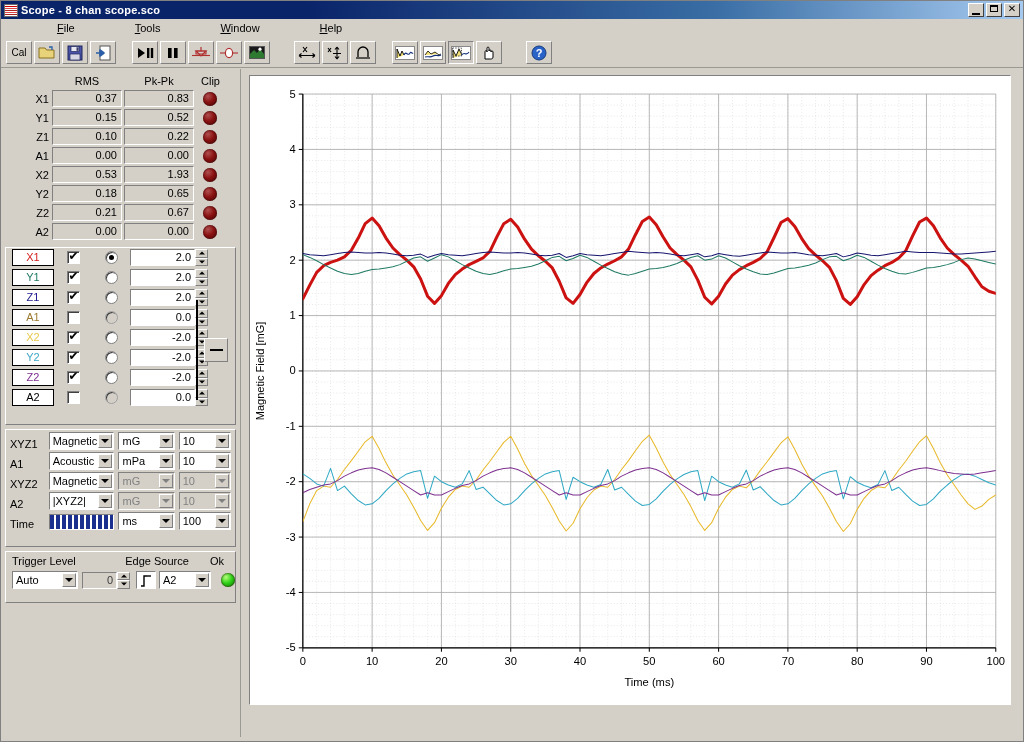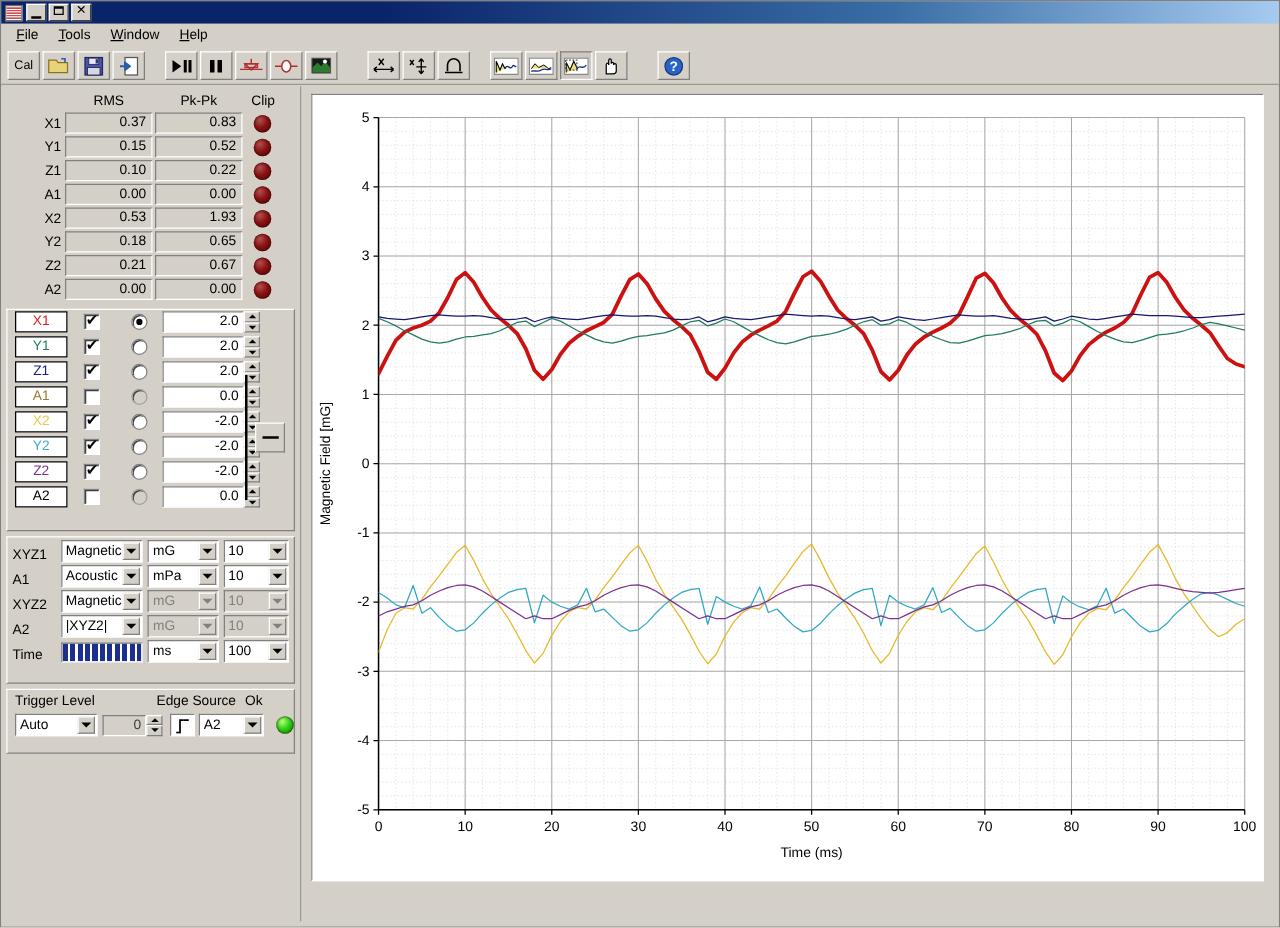--- a/index.html
+++ b/index.html
@@ -29,21 +29,21 @@
                 font-family:"Liberation Sans", sans-serif; }
   .tb-buttons { display:flex; gap:2px; align-items:center; padding-right:1px; }
   .tb-btn { width:16px; height:14px; background:#d4d0c8;
             border:1px solid; border-color:#ffffff #404040 #404040 #ffffff;
             position:relative; font-size:9px; line-height:12px; text-align:center; color:#000; }
   .tb-btn span { display:block; margin-top:-1px; font-family:"Liberation Sans", sans-serif; }
 
   
   .menubar { height:19px; display:flex; align-items:center; padding-left:4px;
              background:#d4d0c8; border-bottom:1px solid #d4d0c8; }
-  .menu-item { padding:2px 8px; font-size:11px; }
+  .menu-item { padding:2px 8px; font-size:11px;margin-left:44px; }
   .menu-item u { text-decoration:underline; }
 
   
   .toolbar { height:30px; display:flex; align-items:center; padding-left:5px;
              background:#d4d0c8; border-bottom:1px solid #9a9a93; }
   .tool {
     width:26px; height:23px; margin-right:2px;
     background:#d4d0c8; border:1px solid; border-color:#ffffff #808080 #808080 #ffffff;
     display:flex; align-items:center; justify-content:center; position:relative;
   }
@@ -164,21 +164,21 @@
   .combo.dis .arrow::after { border-top-color:#808080; }
   .time-bar { width:68px; height:16px; margin-right:4px;
       border:1px solid; border-color:#808080 #ffffff #ffffff #808080;
       background:repeating-linear-gradient(to right,#1b2f8f 0px,#1b2f8f 4px,#ffffff 4px,#ffffff 6px);
   }
 
   
   .tr-head { display:flex; padding:3px 0 2px 6px; font-size:11px; }
   .tr-head .t1 { width:106px; }
   .tr-head .t2 { width:78px; text-align:center; }
-  .tr-head .t3 { width:28px; text-align:left; }
+  .tr-head .t3 { width:28px; text-align:right; }
   .tr-row { display:flex; align-items:center; padding-left:6px; height:22px; }
   .edge-btn { width:20px; height:18px; background:#fff;
               border:1px solid; border-color:#808080 #ffffff #ffffff #808080;
               display:flex; align-items:center; justify-content:center; margin-right:3px; }
 
   
   .chart-frame {
     position:absolute; left:8px; top:6px; right:12px; bottom:36px;
     background:#ffffff;
     border:1px solid; border-color:#808080 #ffffff #ffffff #808080;
@@ -193,20 +193,21 @@
 
   <div class="titlebar">
     <div class="title-icon">
       <i style="top:1px"></i>
         <i style="top:3px;background:#d44"></i>
         <i style="top:5px;background:#a22"></i>
       <i style="top:7px;background:#d44"></i>
         <i style="top:9px;background:#a22"></i>
         <i style="top:11px;background:#d44"></i>
     </div>
+    <div class="title-text">Scope - 8 chan scope.sco</div>
     <div class="tb-buttons">
       <div class="tb-btn">
           <span style="position:absolute;left:3px;bottom:1px;width:8px;height:2px;background:#000"></span>
         </div>
       <div class="tb-btn">
           <span style="position:absolute;left:3px;top:2px;width:8px;height:7px;border:1px solid #000;border-top-width:2px"></span>
         </div>
       <div class="tb-btn">
           <span style="font-size:10px;line-height:12px">✕</span>
         </div>

